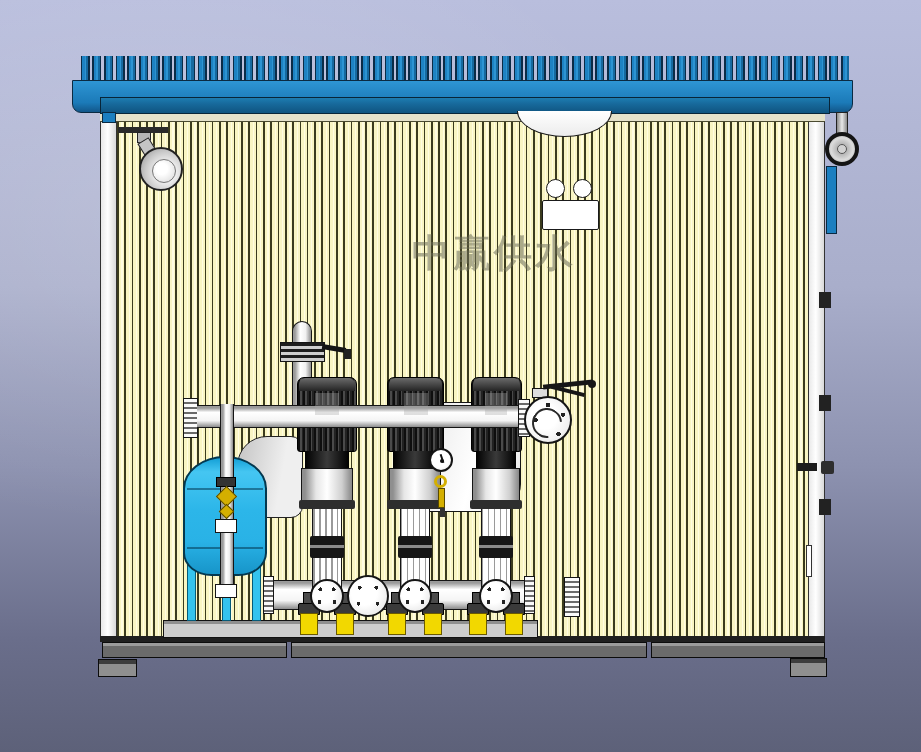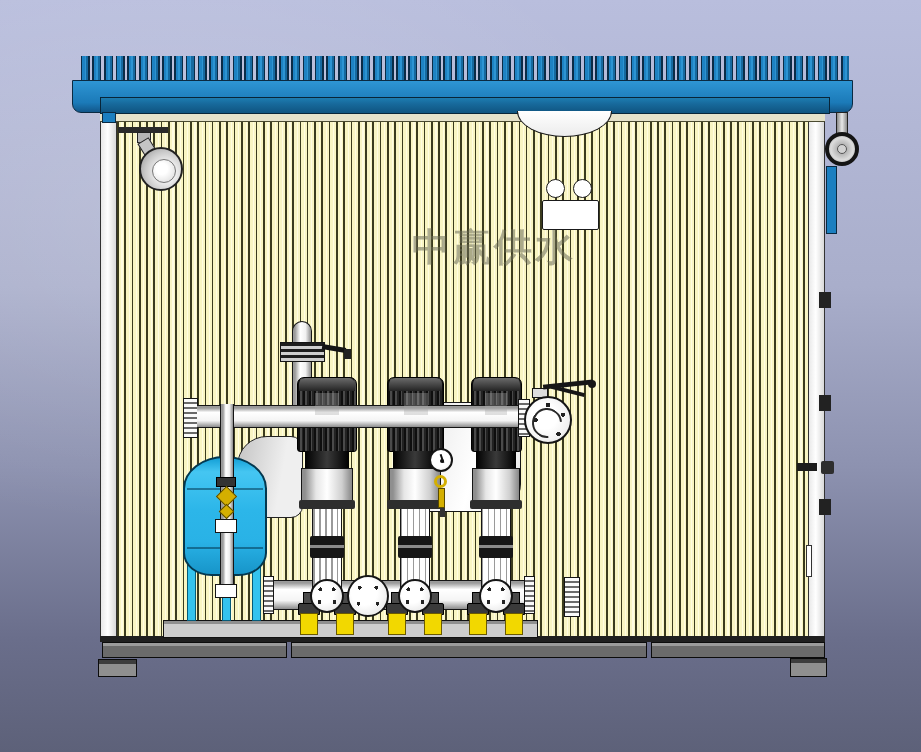--- a/index.html
+++ b/index.html
@@ -67,21 +67,21 @@
   <div class="abs corrug" style="left:78px;top:56px;width:771px;height:27px;z-index:1;"></div>
   <div class="abs fascia" style="left:100px;top:97px;width:730px;height:17px;z-index:3;"></div>
 
   <div class="abs stripes" style="left:117px;top:113px;width:691px;height:524px;z-index:1;"></div>
   <div class="abs whitecol" style="left:100px;top:113px;width:17px;height:524px;z-index:2;"></div>
   <div class="abs whitecol" style="left:808px;top:113px;width:17px;height:524px;z-index:2;"></div>
   <div class="abs" style="left:100px;top:113px;width:725px;height:9px;background:#e5e2ca;border-bottom:1px solid #4a4a30;z-index:2;"></div>
   <div class="abs" style="left:102px;top:112px;width:14px;height:11px;background:var(--roof_blue);border:1px solid #0a2a42;z-index:3;"></div>
   <div class="abs" style="left:100px;top:636px;width:725px;height:6px;background:#1f1f1f;z-index:2;"></div>
 
-  <div class="abs wm" style="left:412px;top:222px;z-index:3;">中赢供水</div>
+  <div class="abs wm" style="left:412px;top:228px;z-index:3;">中赢供水</div>
 
   <div class="abs" style="left:517px;top:111px;width:95px;height:26px;background:linear-gradient(180deg,#fff,#ececec);border:1.5px solid #1a1a1a;border-top:none;border-radius:0 0 48px 48px / 0 0 26px 26px;z-index:3;"></div>
   <div class="abs" style="left:546px;top:179px;width:19px;height:19px;border-radius:50%;background:#fff;border:1.5px solid #1a1a1a;z-index:3;"></div>
   <div class="abs" style="left:573px;top:179px;width:19px;height:19px;border-radius:50%;background:#fff;border:1.5px solid #1a1a1a;z-index:3;"></div>
   <div class="abs" style="left:542px;top:200px;width:57px;height:30px;background:#fff;border:1.5px solid #1a1a1a;border-radius:2px;z-index:4;"></div>
 
   <div class="abs" style="left:118px;top:127px;width:50px;height:6px;background:#2a2a2a;z-index:3;"></div>
   <div class="abs" style="left:137px;top:132px;width:14px;height:11px;background:#b5b5b5;border:1px solid #222;z-index:3;"></div>
   <div class="abs" style="left:142px;top:139px;width:13px;height:21px;background:#c5c5c5;border:1px solid #222;transform:rotate(-32deg);z-index:3;"></div>
   <div class="abs" style="left:139px;top:147px;width:44px;height:44px;border-radius:50%;border:2px solid #222;background:radial-gradient(circle at 62% 58%, #f4f4f4 25%, #cacaca 60%, #8c8c8c 100%);z-index:4;"></div>

